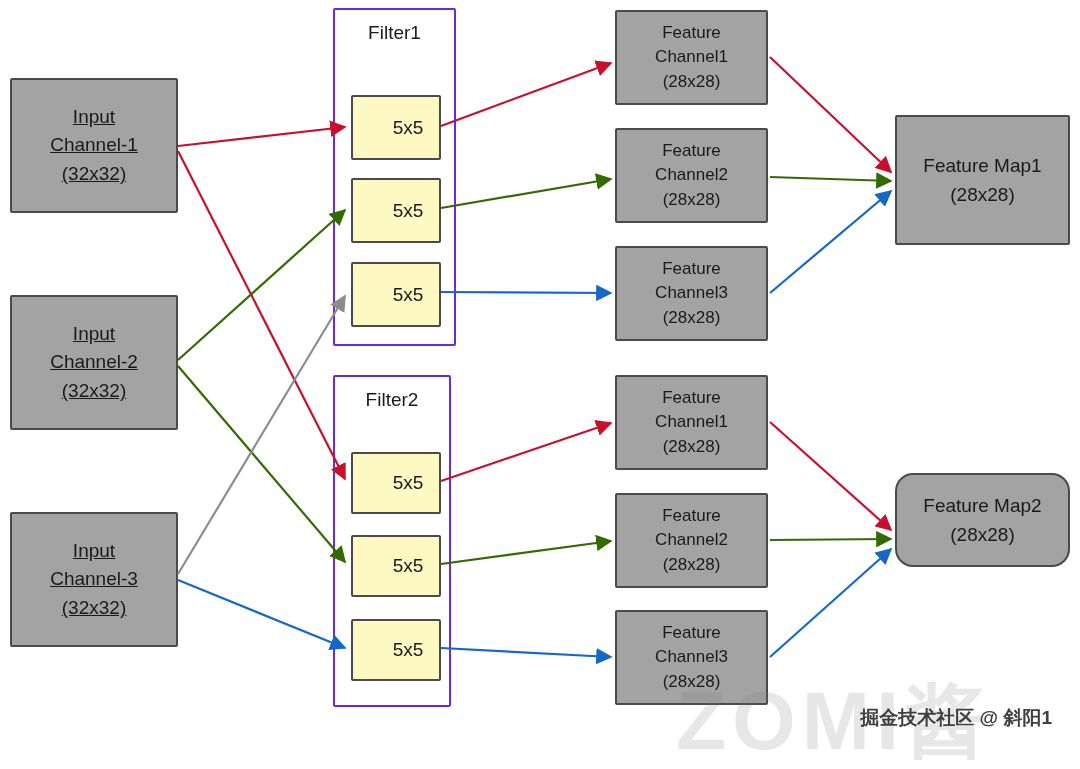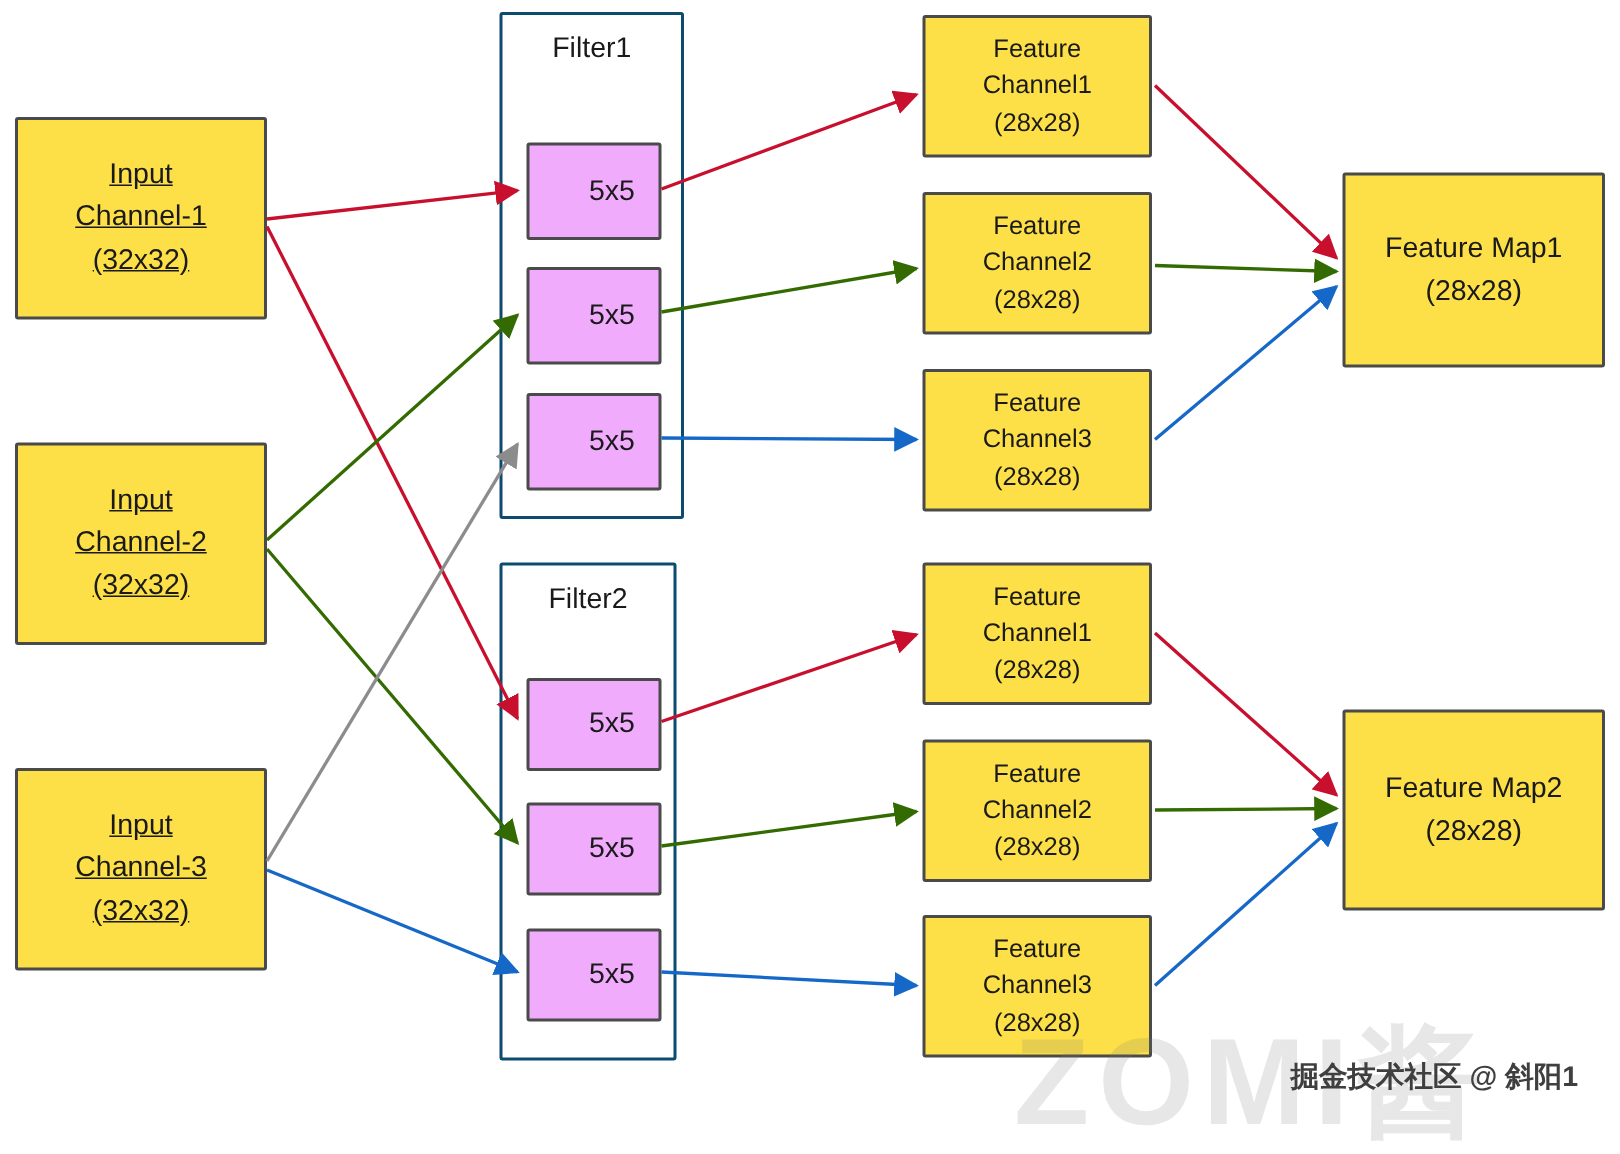--- a/index.html
+++ b/index.html
@@ -1,37 +1,37 @@
 <!DOCTYPE html>
 <html><head>
 <meta charset="utf-8">
 <style>
   html,body{margin:0;padding:0;background:#ffffff;}
   .canvas{
     position:relative;width:1080px;height:769px;background:#ffffff;overflow:hidden;
     font-family:"Liberation Sans","DejaVu Sans",sans-serif;color:#1a1a1a;
   }
   .box{
-    position:absolute;border:2px solid #4a4a4a;background:#fde047;border-radius:2px;
+    position:absolute;border:2px solid #4a4a4a;background:#a3a3a3;border-radius:2px;
     display:flex;align-items:center;justify-content:center;text-align:center;
     box-sizing:border-box;z-index:1;
   }
   .box .txt{white-space:pre-line;}
   .input-box{font-size:19px;line-height:1.5;text-decoration:underline;}
   .feature-box{font-size:17px;line-height:1.45;}
   .map-box{font-size:19px;line-height:1.55;justify-content:center;}
   .filter-box{
-    position:absolute;border:2px solid #0c4a6e;background:#ffffff;border-radius:2px;
+    position:absolute;border:2px solid #6d28d9;background:#ffffff;border-radius:2px;
     box-sizing:border-box;z-index:1;
   }
   .filter-title{
     position:absolute;top:12px;left:0;width:100%;text-align:center;font-size:19px;
   }
   .kernel{
-    position:absolute;border:2px solid #4a4a4a;background:#f0abfc;border-radius:2px;
+    position:absolute;border:2px solid #4a4a4a;background:#fef9c3;border-radius:2px;
     display:flex;align-items:center;justify-content:center;font-size:19px;box-sizing:border-box;padding-left:24px;
   }
   svg.arrows{position:absolute;left:0;top:0;z-index:5;pointer-events:none;}
   svg.arrows line{stroke-width:2.2;}
   .caption{
     position:absolute;left:0;top:770px;width:100%;text-align:left;
     font-size:21px;color:#c2410c;z-index:3;
   }
   .wm-large{
     position:absolute;left:676px;top:648px;font-size:82px;font-weight:bold;
@@ -144,21 +144,21 @@
   <div class="box feature-box" style="left:615px;top:610px;width:153px;height:95px;">
     <span class="txt">Feature
 Channel3
 (28x28)</span>
   </div>
 
   <div class="box map-box" style="left:895px;top:115px;width:175px;height:130px;">
     <span class="txt">Feature Map1
 (28x28)</span>
   </div>
-  <div class="box map-box" style="left:895px;top:473px;width:175px;height:134px;">
+  <div class="box map-box" style="left:895px;top:473px;width:175px;height:94px;border-radius:18px;">
     <span class="txt">Feature Map2
 (28x28)</span>
   </div>
 
   <div class="caption">input channel =3, Output Feature Map=2,Weights=(2x3)x(5x5)</div>
 
   <div class="wm-large">ZOMI酱</div>
   <div class="wm-small">掘金技术社区 @ 斜阳1</div>
 
 </div>

